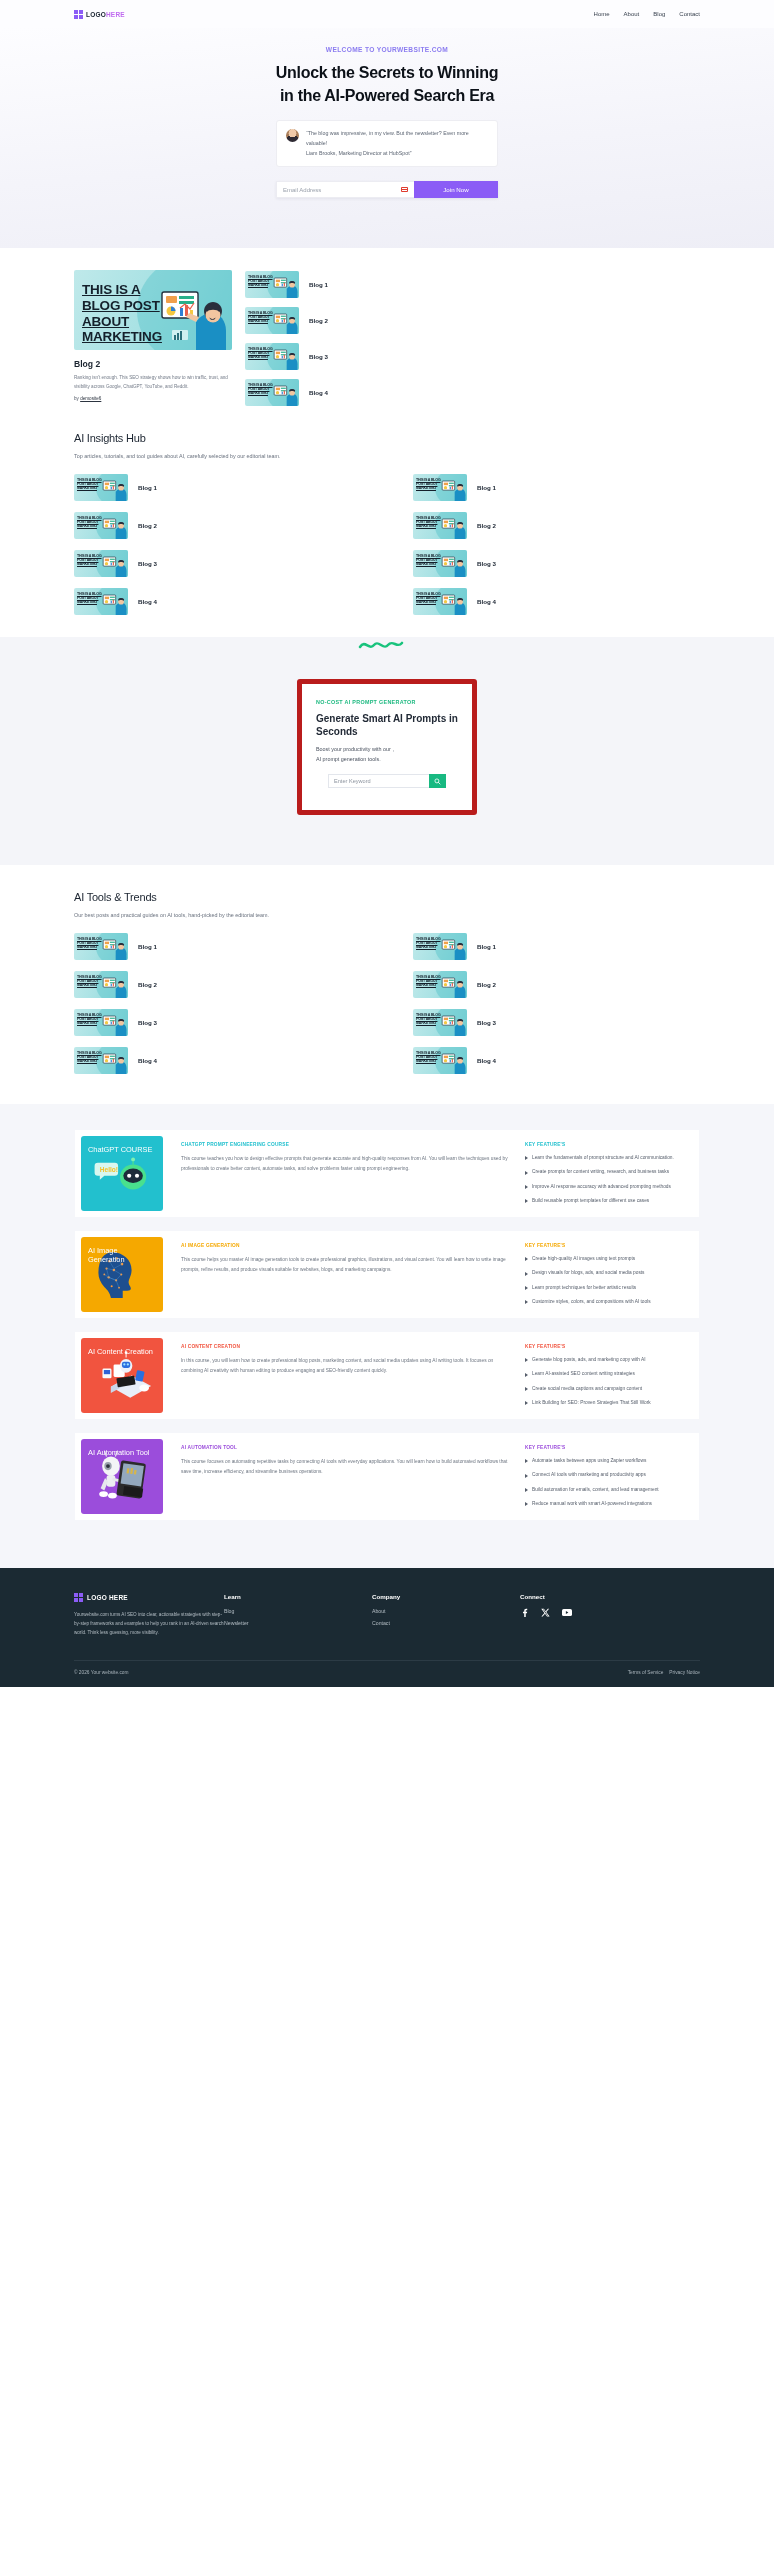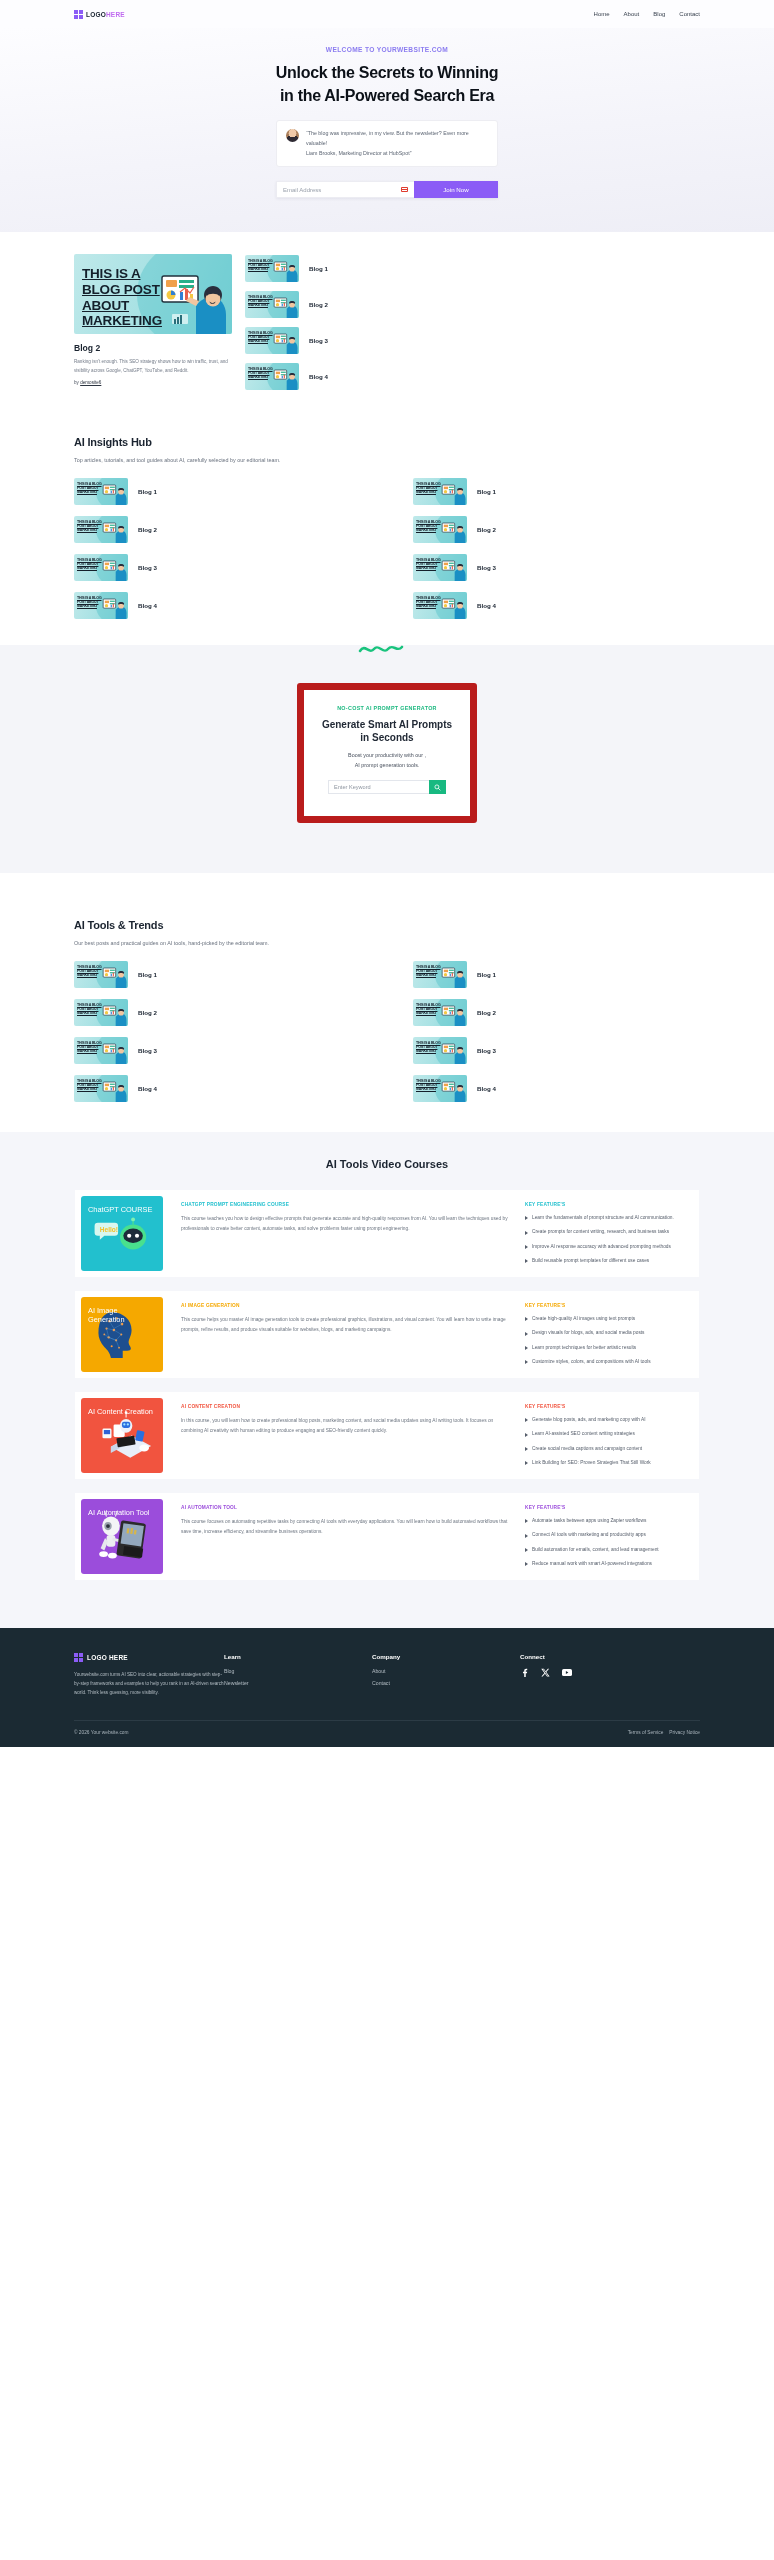--- a/index.html
+++ b/index.html
@@ -11,21 +11,21 @@
   .logo{display:flex;align-items:center;gap:3px;}
   .logo-sq{width:9px;height:9px;display:grid;grid-template-columns:1fr 1fr;grid-template-rows:1fr 1fr;gap:1px;}
   .logo-sq i{background:#8b5cf6;display:block;}
   .logo-txt{font-size:6.5px;font-weight:700;letter-spacing:.2px;}
   .logo-txt .a{color:#16202e;}
   .logo-txt .b{color:#c06bf0;}
   .nav{display:flex;gap:14px;}
   .nav a{font-size:6px;color:#39424f;text-decoration:none;}
 
   
-  .hero{background:linear-gradient(175deg,#fdfdff 0%,#f4f4fa 55%,#eeeef6 100%);padding:18px 0 34px;text-align:center;}
+  .hero{background:linear-gradient(175deg,#fdfdff 0%,#f4f4fa 55%,#eeeef6 100%);padding:18px 0 50px;text-align:center;}
   .eyebrow{font-size:6.6px;font-weight:700;letter-spacing:.35px;color:#8b7cf0;margin-bottom:9px;}
   .hero h1{font-size:16px;line-height:1.42;font-weight:800;letter-spacing:-.3px;max-width:230px;margin:0 auto 13px;color:#0c1118;}
   .quote-card{width:222px;margin:0 auto 14px;background:#fff;border:1px solid #ededf2;border-radius:3px;padding:8px 9px;display:flex;gap:7px;text-align:left;}
   .avatar{width:13px;height:13px;border-radius:50%;flex:0 0 13px;background:
      radial-gradient(circle at 50% 32%,#f0c9a8 0 36%,transparent 37%),
      radial-gradient(circle at 50% 92%,#2e2a33 0 46%,transparent 47%),
      linear-gradient(#b98b64,#8d6545);}
   .quote-txt{font-size:5.3px;line-height:1.82;color:#5b6472;}
   .signup{display:flex;width:222px;margin:0 auto;height:17px;box-shadow:0 1px 3px rgba(20,20,50,.07);}
   .email-in{flex:1;background:#fff;border:1px solid #ececf2;border-right:0;display:flex;align-items:center;justify-content:space-between;padding:0 6px;}
@@ -52,29 +52,29 @@
 
   .feat-right{flex:1;display:flex;flex-direction:column;gap:9px;padding-top:1px;}
   .mini{display:flex;align-items:center;gap:10px;}
   .mini .thumb{width:54px;height:27px;border-radius:2px;flex:0 0 54px;}
   .mini .tt{left:3px;top:3.5px;font-size:3.6px;width:33px;}
   .mini .art{right:1px;bottom:0;width:26px;height:25px;}
   .mini-label{font-size:6.2px;font-weight:600;color:#18222f;}
 
   
   .sec{padding:26px 74px 8px;}
-  .sec h2{font-size:11px;font-weight:700;letter-spacing:-.2px;margin-bottom:9px;margin-top:20px;}
+  .sec h2{font-size:11px;font-weight:400;letter-spacing:-.2px;margin-bottom:9px;}
   .sec .lead{font-size:5.4px;color:#6a727f;margin-bottom:15px;}
   .grid2{display:grid;grid-template-columns:1fr 1fr;column-gap:52px;row-gap:11px;}
 
   
   .promo-band{position:relative;background:#fff;padding-top:16px;}
   .promo-band .lower{position:absolute;left:0;right:0;bottom:0;height:178px;background:#f4f5f9;}
   .squig{position:relative;z-index:2;display:block;margin:0 auto 26px;}
-  .gen-card{position:relative;z-index:2;width:180px;margin:0 auto;background:#fff;border:7px solid #b91c1c;border-radius:3px;padding:15px 14px 22px;text-align:center;}
+  .gen-card{position:relative;z-index:2;width:180px;margin:0 auto;background:#fff;border:5px solid #b91c1c;border-radius:3px;padding:15px 14px 22px;text-align:left;}
   .gen-eyebrow{font-size:5.4px;font-weight:700;letter-spacing:.3px;color:#1db980;margin-bottom:7px;}
   .gen-card h3{font-size:10px;font-weight:800;line-height:1.3;color:#222a36;margin-bottom:7px;}
   .gen-sub{font-size:5.4px;line-height:1.75;color:#49515e;margin-bottom:10px;}
   .gen-form{display:flex;height:14px;width:118px;margin:0 auto;}
   .gen-in{flex:1;border:1px solid #e3e6ec;border-right:0;display:flex;align-items:center;padding-left:5px;font-size:5.6px;color:#8d949f;background:#fff;}
   .gen-btn{width:17px;background:#18b981;display:flex;align-items:center;justify-content:center;border:0;cursor:pointer;}
 
   .band-gray{background:#f4f5f9;height:50px;}
 
   
@@ -601,21 +601,20 @@
               <circle cx="23.5" cy="14" r="3.4" fill="#f2c6a0"></circle>
               <path d="M20 11c1-2 6-2 7 0 .5 1.4-.5 2-.5 2-.5-1.4-5.5-1.4-6 0 0 0-.5-.6-.5-2z" fill="#2a2f3d"></path>
             </svg>
           </span>
           <span class="mini-label">Blog 4</span>
         </div>
       </div>
   </section>
 
   <section class="courses">
-    <h2>AI Tools Video Courses</h2>
     <div id="courses-list">
         <div class="course">
           <div class="course-img" style="background:#22c0ce">
             <div class="ci-title">ChatGPT COURSE</div>
             <svg viewBox="0 0 90 95" style="position:absolute;left:0;bottom:2px;width:100%;height:62px">
               <path d="M8 24h26a5 5 0 015 5v10a5 5 0 01-5 5H18l-7 6v-6H8a5 5 0 01-5-5V29a5 5 0 015-5z" fill="#d9f7ef"></path>
               <text x="11" y="39" font-size="10" font-family="Liberation Sans" fill="#f2c22c" font-weight="700">Hello!</text>
               <ellipse cx="62" cy="46" rx="20" ry="19" fill="#49e08e"></ellipse>
               <ellipse cx="62" cy="44" rx="15" ry="11" fill="#1d2b3a"></ellipse>
               <circle cx="56" cy="44" r="3.2" fill="#fff"></circle>

